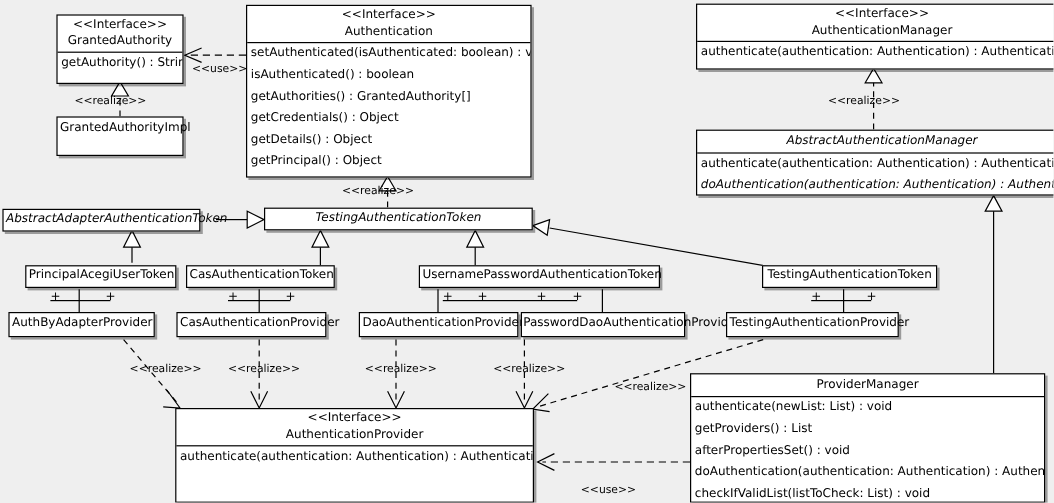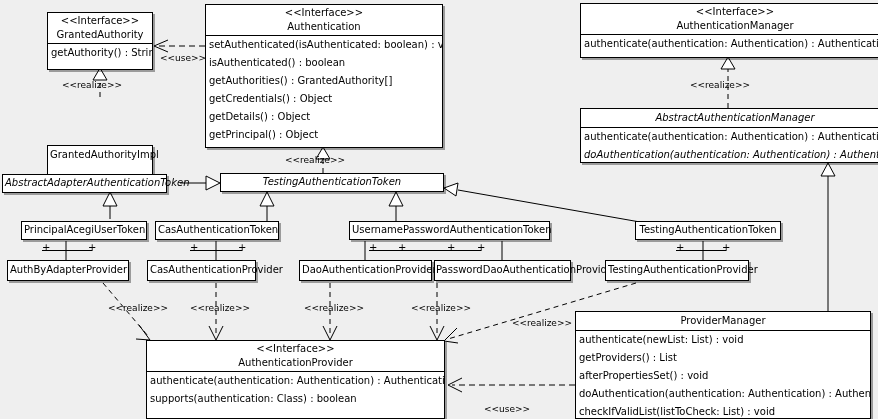--- a/index.html
+++ b/index.html
@@ -190,21 +190,21 @@
   <div class="uml-box" style="left:47px; top:12px; width:106px; height:58px;">
     <div class="hdr">
       <span class="stereo">&lt;&lt;Interface&gt;&gt;</span>
       <span class="cname">GrantedAuthority</span>
     </div>
     <div class="compartment">
       <div class="member">getAuthority() : String</div>
     </div>
   </div>
 
-  <div class="uml-box" style="left:47px; top:97px; width:106px; height:33px;margin-top:48px;">
+  <div class="uml-box" style="left:47px; top:97px; width:106px; height:33px;">
     <div class="simple-name" style="padding:4px 2px;">GrantedAuthorityImpl</div>
   </div>
 
   <div class="uml-box" style="left:205px; top:4px; width:238px; height:144px;">
     <div class="hdr">
       <span class="stereo">&lt;&lt;Interface&gt;&gt;</span>
       <span class="cname">Authentication</span>
     </div>
     <div class="compartment">
       <div class="member">setAuthenticated(isAuthenticated: boolean) : void</div>
@@ -255,21 +255,21 @@
   </div>
 
   <div class="uml-box" style="left:635px; top:221px; width:146px; height:19px;">
     <div class="simple-name" style="padding:3px 2px;">TestingAuthenticationToken</div>
   </div>
 
   <div class="uml-box" style="left:7px; top:260px; width:122px; height:21px;">
     <div class="simple-name" style="padding:4px 2px;">AuthByAdapterProvider</div>
   </div>
 
-  <div class="uml-box" style="left:147px; top:260px; width:109px; height:21px;">
+  <div class="uml-box" style="left:147px; top:260px; width:125px; height:21px;">
     <div class="simple-name" style="padding:4px 2px;">CasAuthenticationProvider</div>
   </div>
 
   <div class="uml-box" style="left:299px; top:260px; width:133px; height:21px;">
     <div class="simple-name" style="padding:4px 2px;">DaoAuthenticationProvider</div>
   </div>
 
   <div class="uml-box" style="left:434px; top:260px; width:137px; height:21px;">
     <div class="simple-name" style="padding:4px 1px; font-size:10px;">PasswordDaoAuthenticationProvider</div>
   </div>
@@ -278,21 +278,20 @@
     <div class="simple-name" style="padding:4px 2px;">TestingAuthenticationProvider</div>
   </div>
 
   <div class="uml-box" style="left:146px; top:340px; width:299px; height:79px;">
     <div class="hdr">
       <span class="stereo">&lt;&lt;Interface&gt;&gt;</span>
       <span class="cname">AuthenticationProvider</span>
     </div>
     <div class="compartment">
       <div class="member">authenticate(authentication: Authentication) : Authentication</div>
-      <div class="member">supports(authentication: Class) : boolean</div>
     </div>
   </div>
 
   <div class="uml-box" style="left:575px; top:311px; width:296px; height:108px;">
     <div class="simple-name" style="padding:4px 2px;">ProviderManager</div>
     <div class="compartment">
       <div class="member">authenticate(newList: List) : void</div>
       <div class="member">getProviders() : List</div>
       <div class="member">afterPropertiesSet() : void</div>
       <div class="member">doAuthentication(authentication: Authentication) : Authentication</div>

